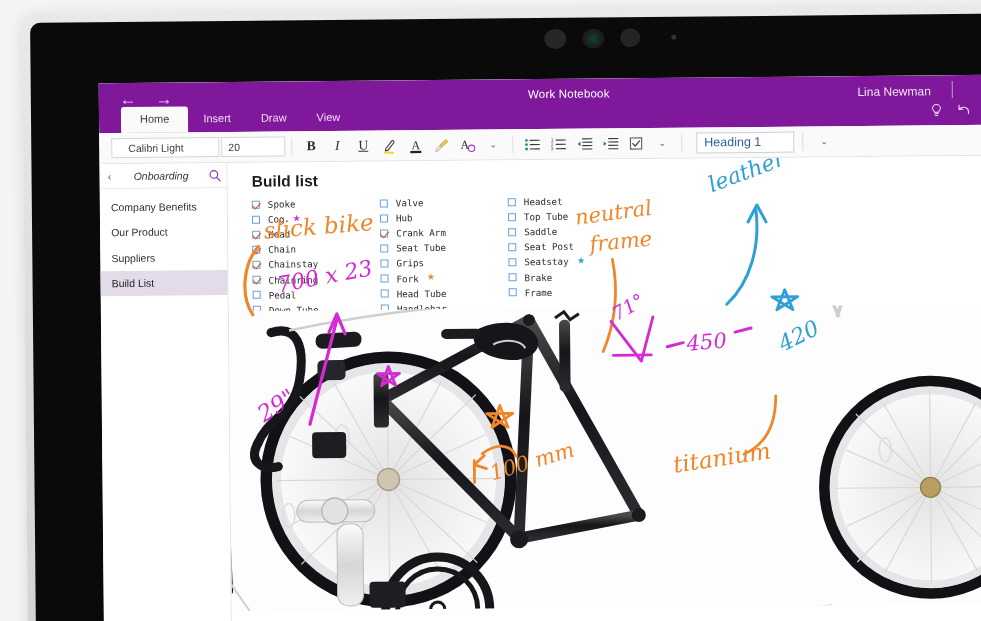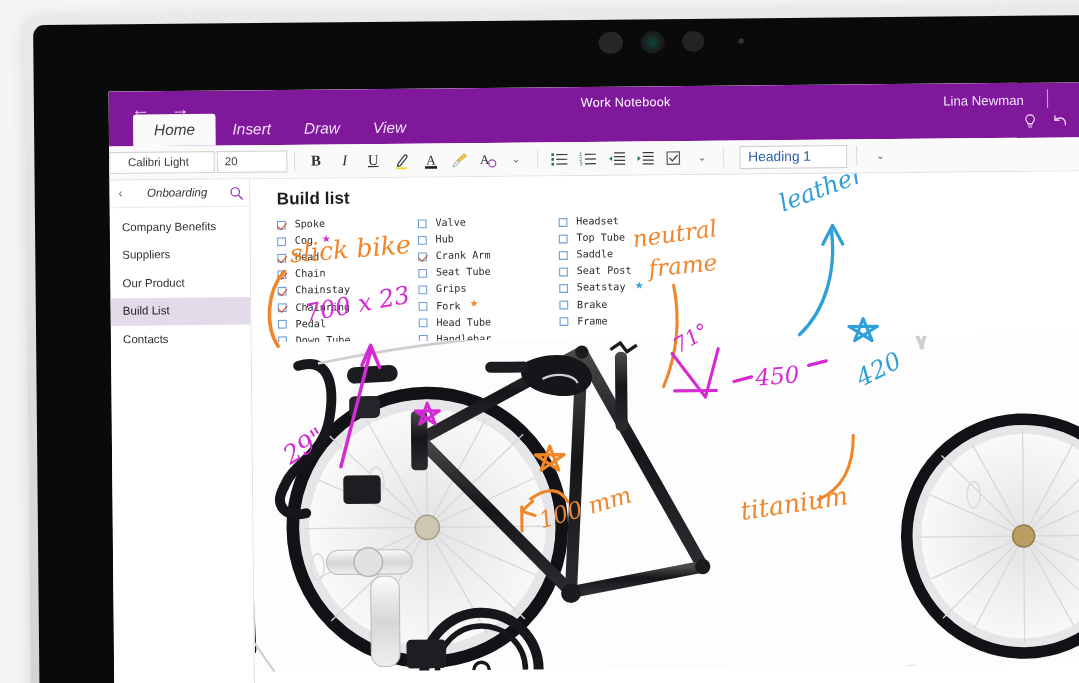--- a/index.html
+++ b/index.html
@@ -82,22 +82,22 @@
   #qa-undo   { right: 64px; }
   #qa-redo   { right: 38px; }
   .qa svg { display: block; margin: 2px auto 0; }
 
   
   #tabs {
     position: absolute; left: 22px; top: 21px;
     display: flex; align-items: flex-end; height: 29px;
   }
   .tab {
-    font-size: 14px; color: #f0ddf7;
-    padding: 7px 15px 8px; cursor: pointer; line-height: 1; font-style: italic;
+    font-size: 11px; color: #f0ddf7;
+    padding: 7px 15px 8px; cursor: pointer; line-height: 1;
   }
   .tab.active {
     background: #fafafa; color: #3b3b3b;
     border-radius: 3px 3px 0 0;
     padding: 7px 19px 8px;
   }
 
   
   #ribbon {
     position: relative;
@@ -105,21 +105,21 @@
     background: #fafafa;
     border-bottom: 1px solid #e3e3e3;
     display: flex; align-items: center;
   }
   .fontbox {
     height: 20px; border: 1px solid #d4d4d4; background: #fff;
     font-size: 10.5px; color: #3c3c3c;
     display: flex; align-items: center; padding: 0 6px;
     cursor: text;
   }
-  #font-name { width: 96px; padding-left: 16px; }
+  #font-name { margin-left: 12px; width: 108px; padding-left: 16px; }
   #font-size { margin-left: 2px;  width: 64px; }
   .ribsep { width: 1px; height: 18px; background: #e0e0e0; margin: 0 6px; }
   .ricon {
     width: 26px; height: 24px; display: flex;
     align-items: center; justify-content: center;
     cursor: pointer; position: relative; color: #2e2e2e;
   }
   .ricon.txt { font-size: 13.5px; }
   #rb-bold   { font-weight: bold; font-family: "Liberation Serif", serif; }
   #rb-italic { font-style: italic; font-family: "Liberation Serif", serif; }
@@ -345,24 +345,23 @@
             <div id="sb-search">
               <svg width="13" height="13" viewBox="0 0 13 13">
                   <circle cx="5.3" cy="5.3" r="3.8" fill="none" stroke="#8a2bb0" stroke-width="1.1"></circle>
                   <path d="M8.2 8.2l3.4 3.6" stroke="#8a2bb0" stroke-width="1.1" stroke-linecap="round"></path>
                 </svg>
             </div>
           </div>
 
           <div id="sb-list">
             <div class="sbitem">Company Benefits</div>
+            <div class="sbitem">Our Product</div>
             <div class="sbitem">Suppliers</div>
-            <div class="sbitem">Our Product</div>
             <div class="sbitem sel">Build List</div>
-            <div class="sbitem">Contacts</div>
           </div>
 
         </div>
 
         <div id="canvas">
 
           <div id="page-title">Build list</div>
 
           <div id="checklist">
               <div class="col">

